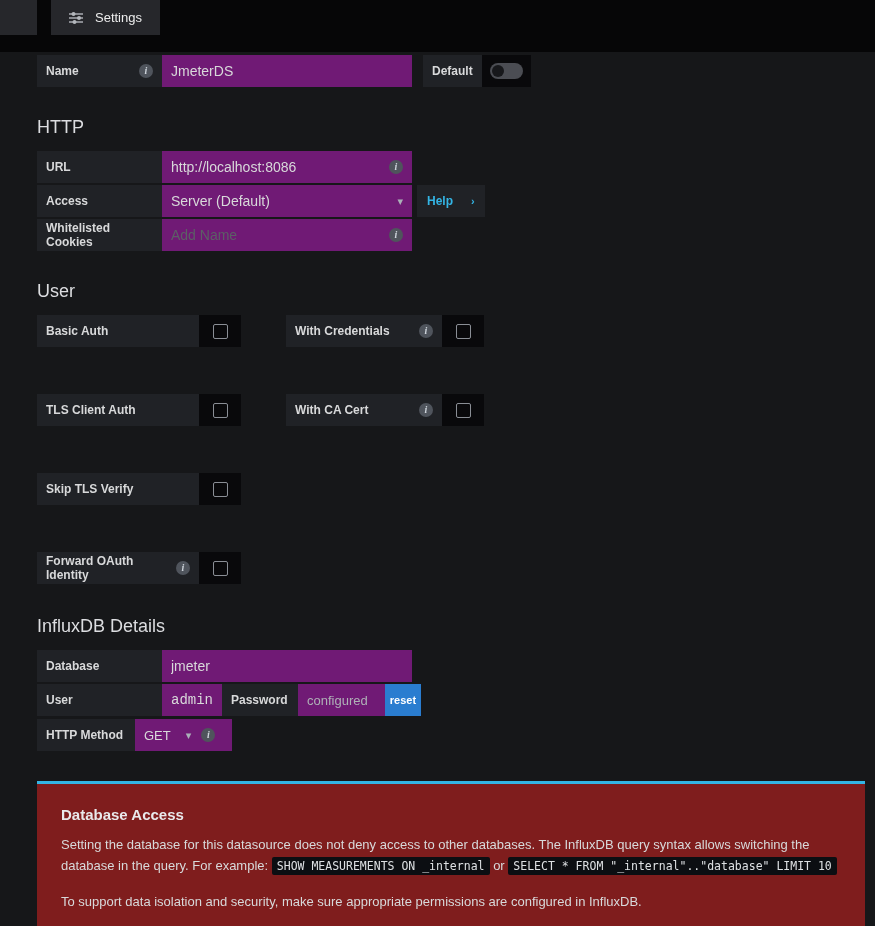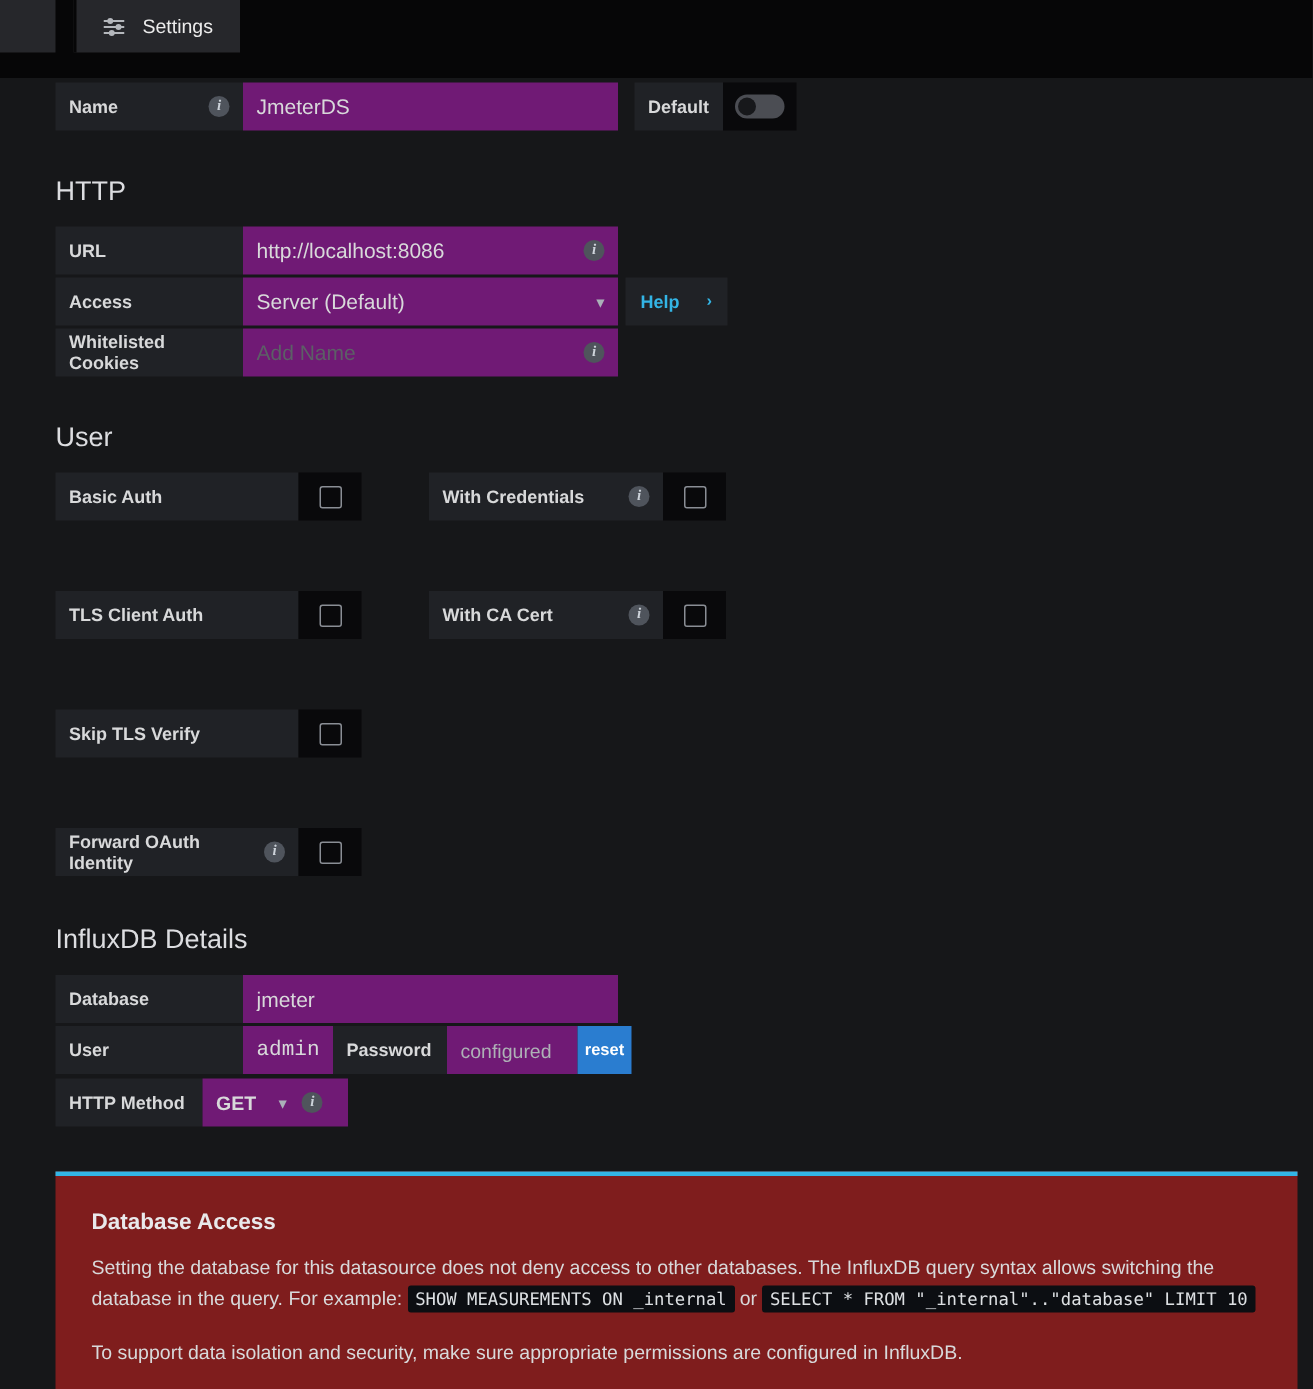--- a/index.html
+++ b/index.html
@@ -64,21 +64,21 @@
   .cbox { width: 42px; height: 32px; background: #09090b; display: flex; align-items: center; justify-content: center; cursor: pointer; }
   .cb { width: 15px; height: 15px; border: 1px solid #8a8e95; border-radius: 2px; background: transparent; display: block; }
   
   .status-text { color: #aeb1b6; font-size: 13px; }
   .btn-reset {
     width: 36px; height: 32px; background: var(--primary, #2a7dd0); color: #fff; border: none;
     font-size: 11px; font-weight: 700; font-family: inherit; cursor: pointer; flex: none;
   }
   .method .caret { margin-left: 15px; }
   .method .info { margin-left: 10px; }
-  .bold { font-weight: 700; font-size: 13px; }
+  .bold { font-weight: 400; font-size: 13px; }
   
   .infobox {
     width: 828px; background: #7f1d1d; border-top: 3px solid var(--accent, #33b5e5);
     margin-top: 30px; padding: 22px 24px 24px;
   }
   .infobox h3 { font-size: 15px; font-weight: 700; color: #e9e9eb; margin-bottom: 12px; }
   .infobox p { font-size: 13px; line-height: 1.6; color: #d8d9da; max-width: 782px; }
   .infobox p + p { margin-top: 15px; }
   code {
     font-family: "DejaVu Sans Mono", monospace; background: #0c0e12; color: #dde0e3;

